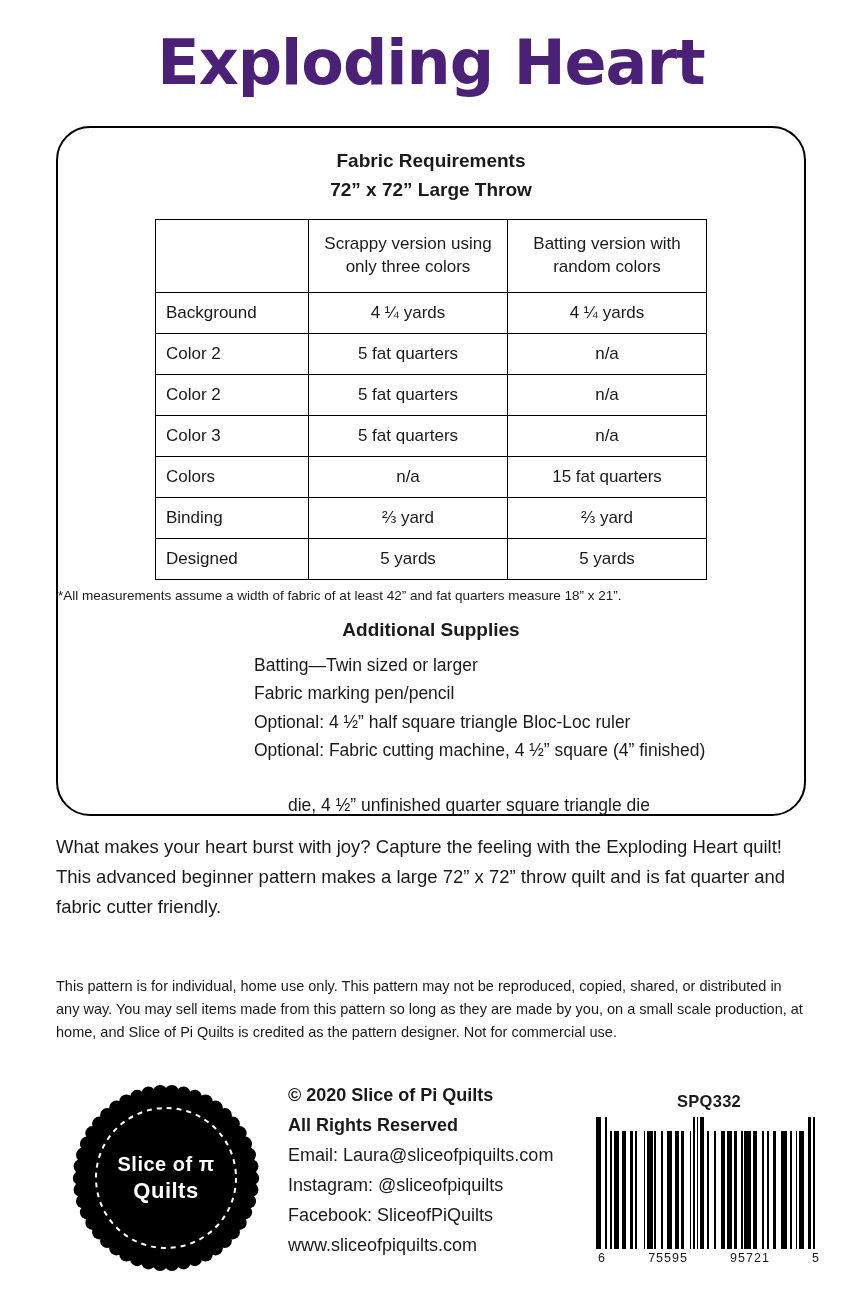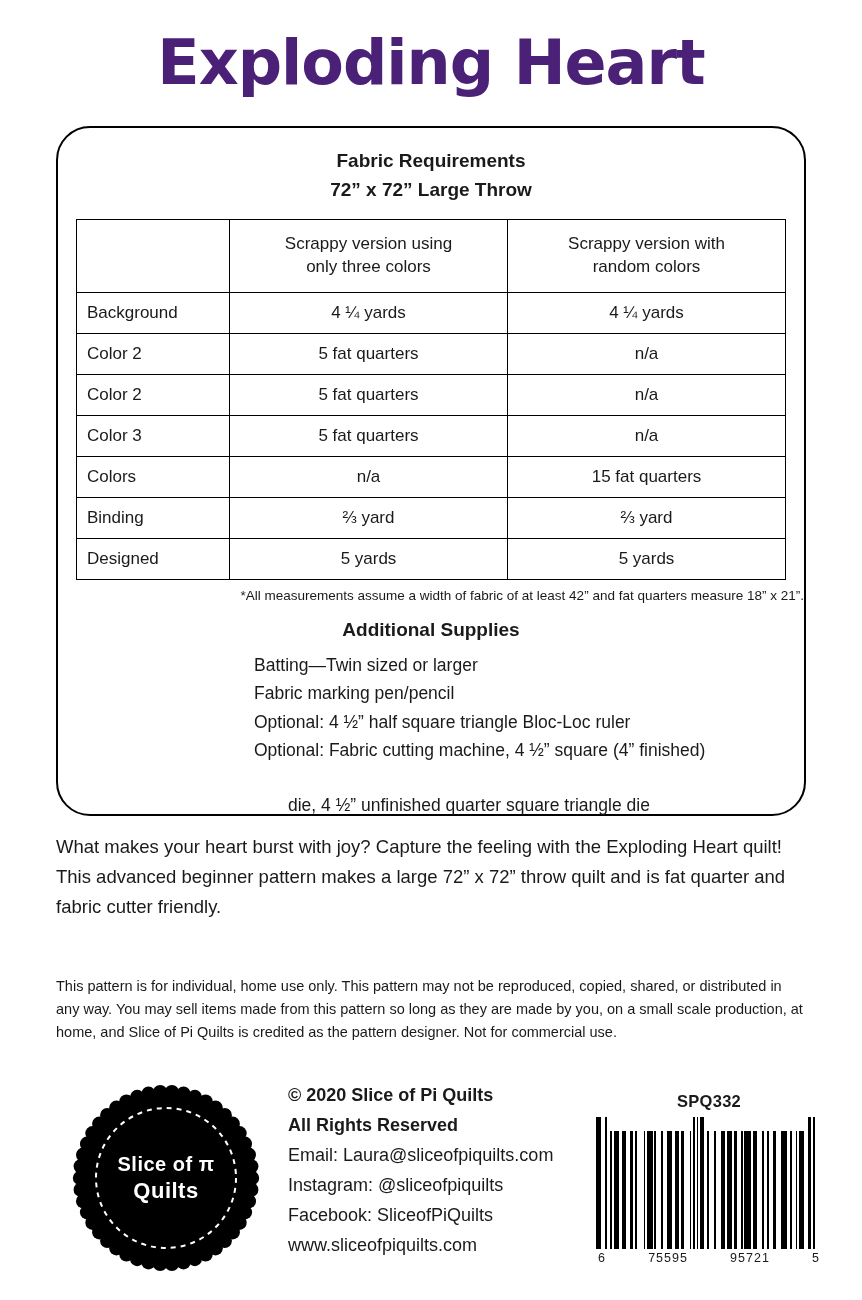--- a/index.html
+++ b/index.html
@@ -51,21 +51,21 @@
     font-weight: bold;
     font-size: 19px;
     margin-top: 18px;
     line-height: 1.55;
   }
 
   
   table.fabric {
     border-collapse: collapse;
     margin: 14px auto 0 auto;
-    width: 710px;
+    width: 552px;
     table-layout: fixed;
   }
   table.fabric td {
     border: 1px solid #000;
     font-size: 17px;
     padding: 9px 8px;
     vertical-align: middle;
     height: 22px;
   }
   table.fabric td.col0 {
@@ -81,21 +81,21 @@
     line-height: 1.35;
     padding: 10px 6px;
     height: 52px;
   }
   table.fabric tr.head td.blank {
     border-left: 1px solid #000;
   }
 
   .footnote {
     font-size: 13.5px;
-    text-align: right;
+    text-align: left;
     margin-top: 8px;
   }
 
   .supplies-head {
     text-align: center;
     font-weight: bold;
     font-size: 19px;
     margin-top: 16px;
   }
   .supplies-list {
@@ -238,21 +238,21 @@
 
     <table class="fabric">
       <tbody>
           <tr class="head">
         <td class="col0 blank"></td>
         <td>
           <div>Scrappy version using</div>
           <div>only three colors</div>
         </td>
         <td>
-          <div>Scrappy version with</div>
+          <div>Batting version with</div>
           <div>random colors</div>
         </td>
       </tr>
       <tr>
         <td class="col0">Background</td>
         <td class="ctr">4 ¼ yards</td>
         <td class="ctr">4 ¼ yards</td>
       </tr>
       <tr>
         <td class="col0">Color 2</td>

